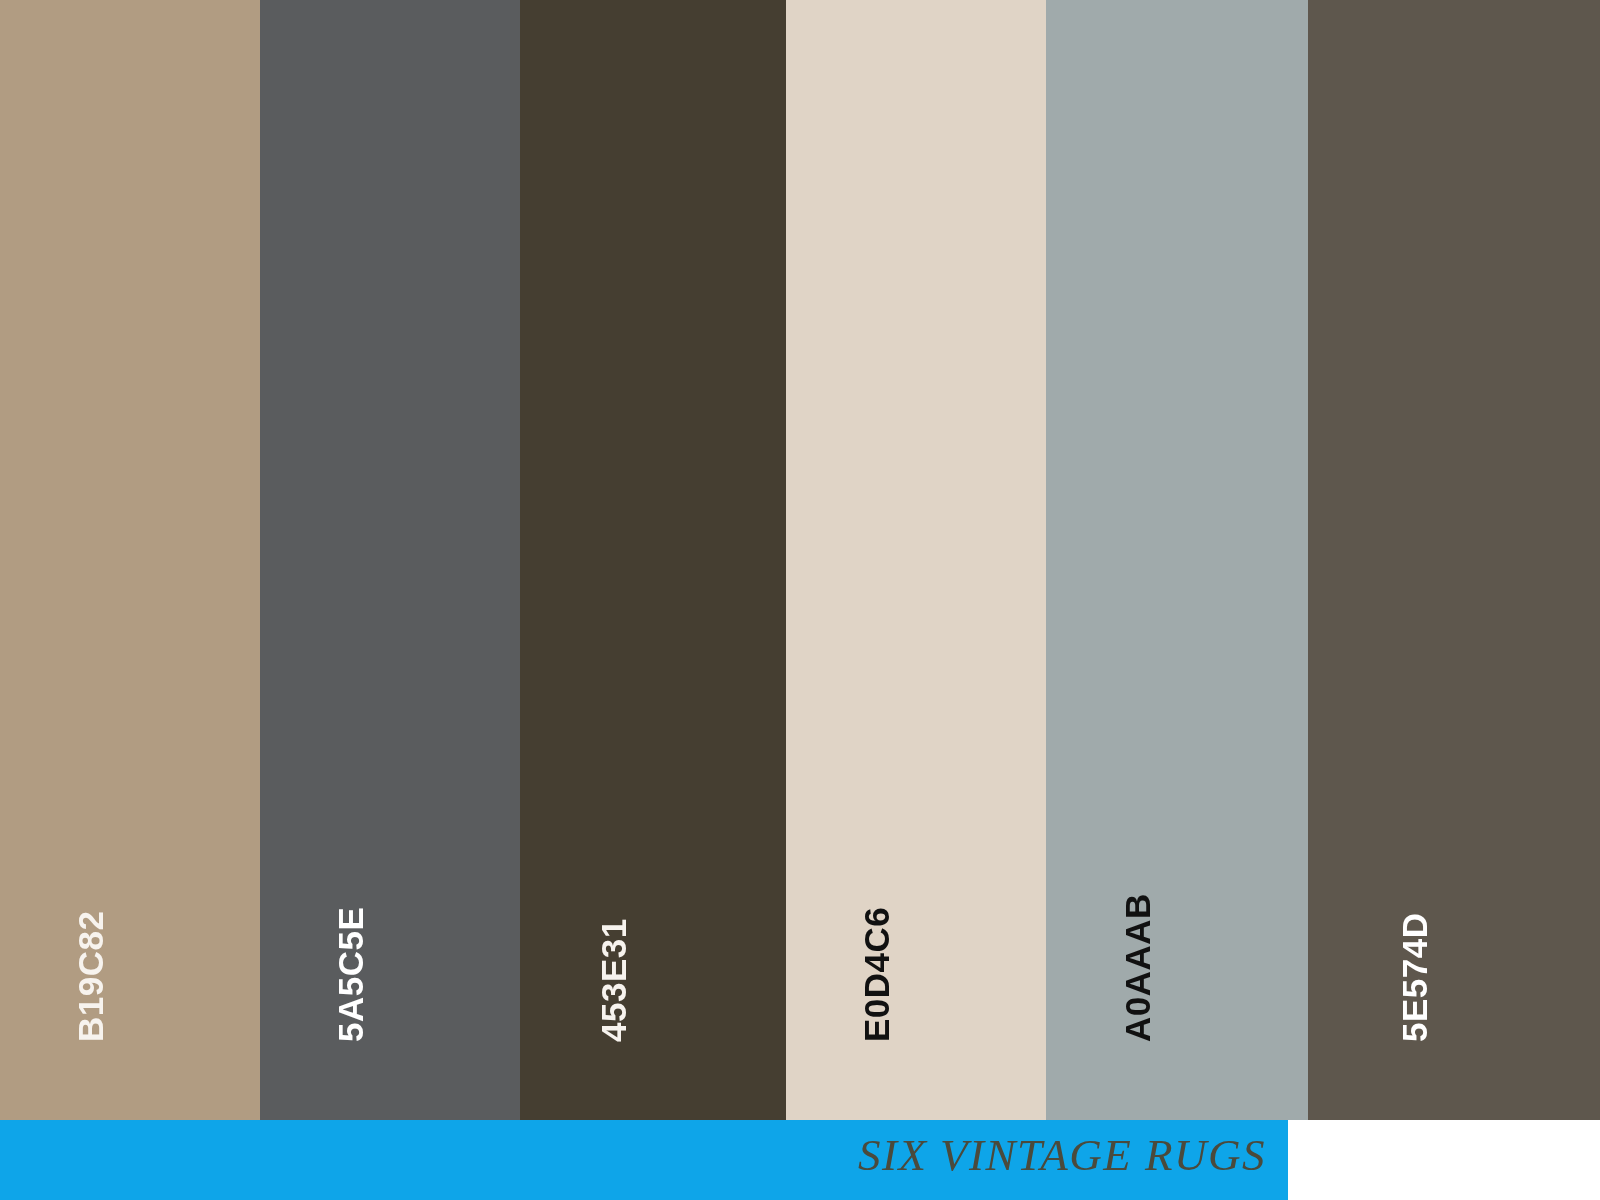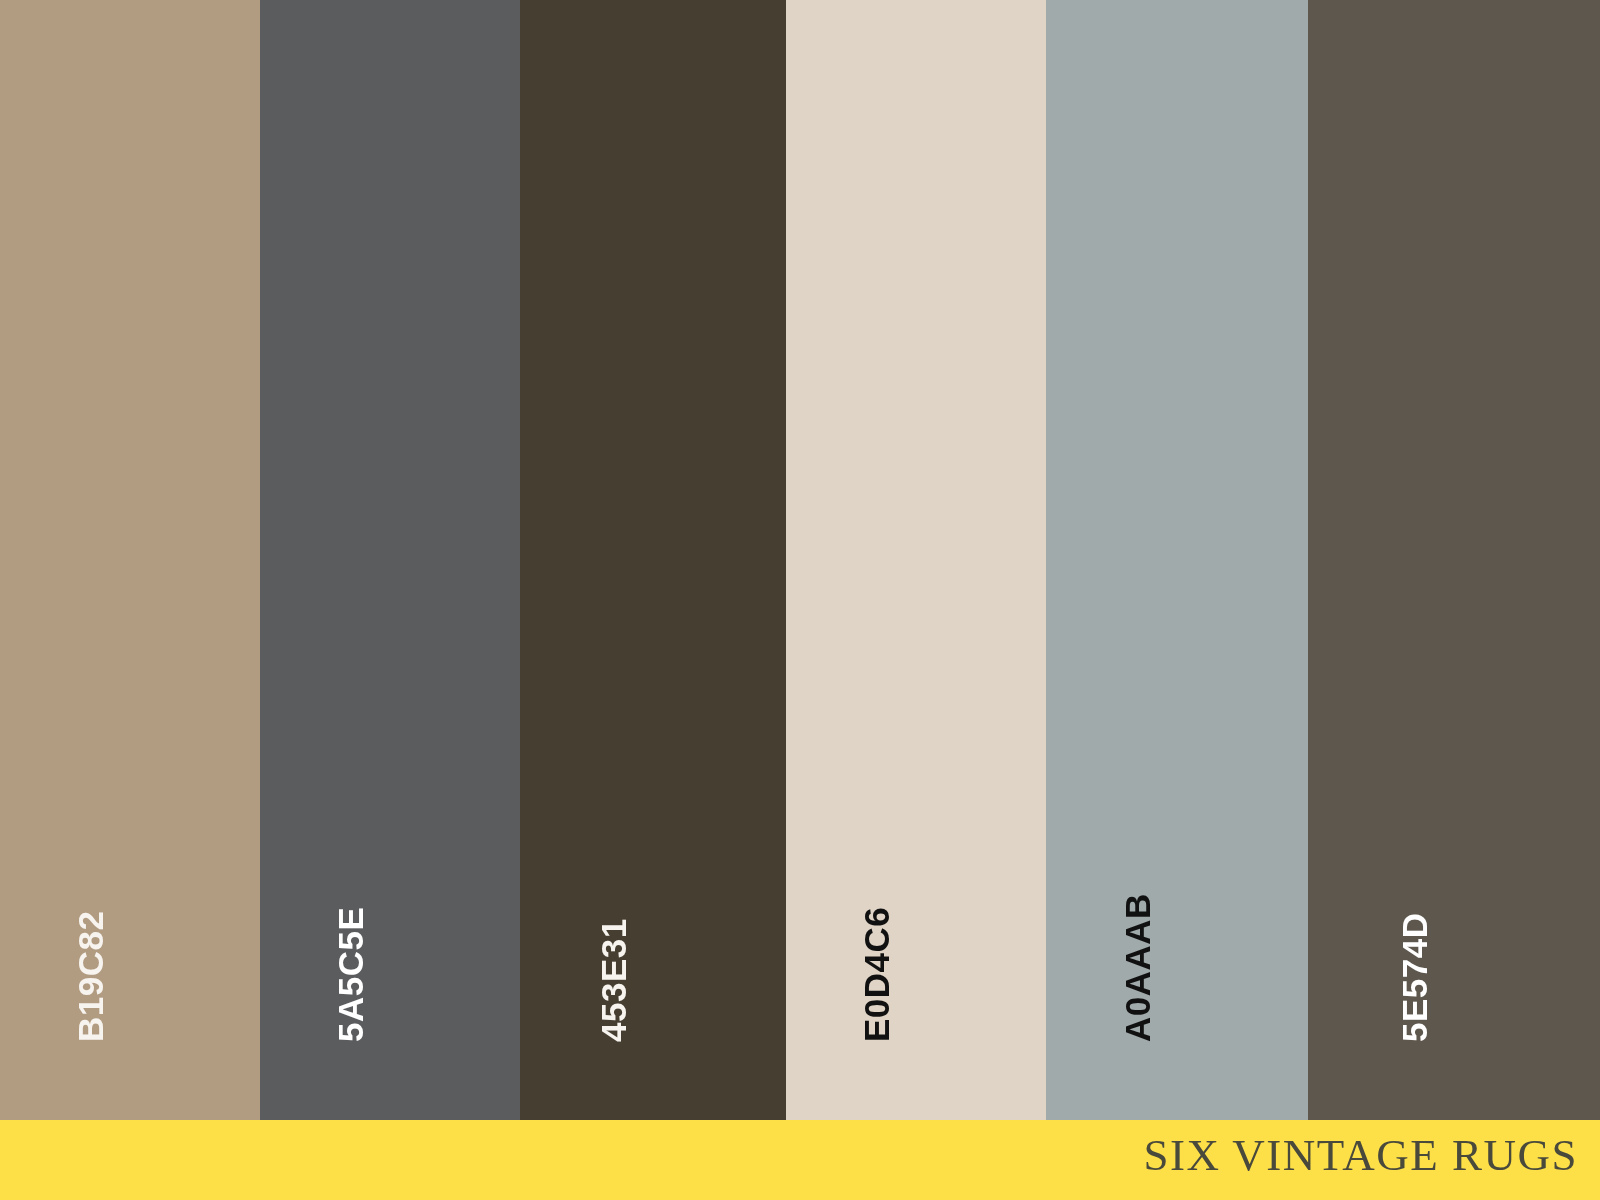--- a/index.html
+++ b/index.html
@@ -50,23 +50,24 @@
     font-size: 35px;
     letter-spacing: 0.5px;
     line-height: 1;
   }
 
   
   #footer-bar {
     position: absolute;
     left: 0;
     top: 1120px;
-    width: 1600px;
+    width: 1288px;
     height: 80px;
-    background: #fde047;
+    background: #0ea5e9;
+    font-style: italic;
   }
 
   #brand-logo {
     position: absolute;
     right: 22px;
     top: 8px;
     font-family: "Liberation Serif", serif;
     font-size: 45px;
     letter-spacing: 1.5px;
     font-weight: 400;

